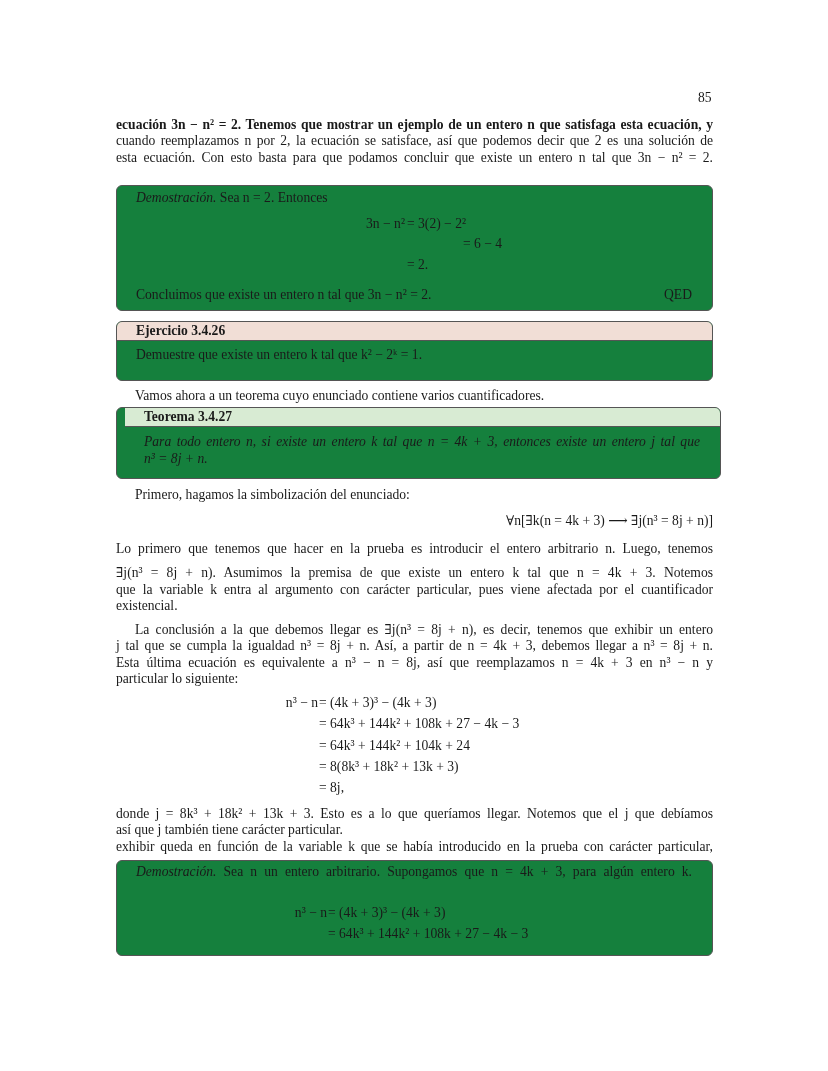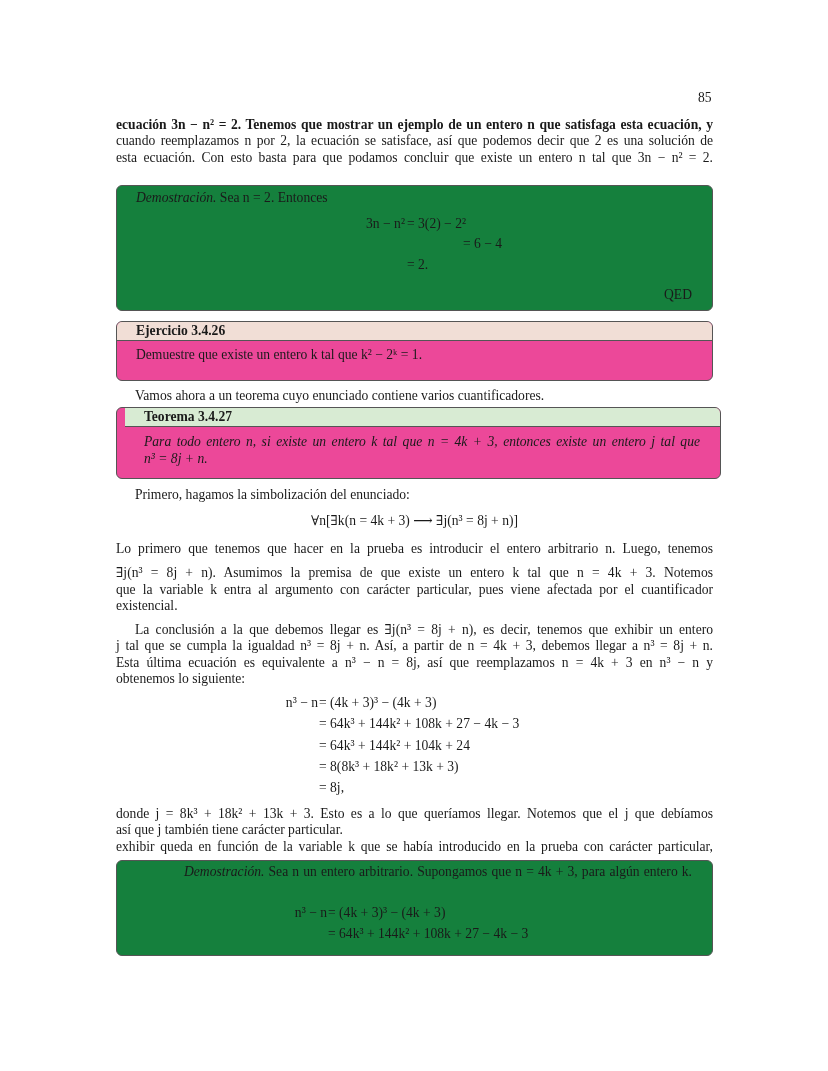--- a/index.html
+++ b/index.html
@@ -24,31 +24,31 @@
     position: absolute; left: 0; width: 595px;
     border: 1.3px solid #555; border-radius: 6px; background: #15803d;
   }
   .proof-inner { padding: 3px 20px 0 19px; }
   .proof-label { font-style: italic; }
   .eq-row { position: absolute; white-space: nowrap; }
   .qed { position: absolute; right: 20px; }
 
   .env-box {
     position: absolute; left: 0; width: 595px;
-    border: 1.3px solid #555; border-radius: 6px; overflow: hidden; background: #ec4899;
+    border: 1.3px solid #555; border-radius: 6px; overflow: hidden; background: #15803d;
   }
   .env-header {
     font-weight: bold; padding: 1px 0 1px 19px; border-bottom: 1.3px solid #555;
     font-family: "Liberation Serif", serif;
   }
   .env-header.ex { background: #f1ded6; }
   .env-header.th { background: #d8ebd3; }
   .env-body { padding: 6px 20px 6px 19px; }
   .env-body.it { font-style: italic; }
-  .center { text-align: center; }
+  .center { text-align: right; }
 </style>
 </head>
 <body>
 
 <div class="page-number">85</div>
 
 <div class="page">
 
   <div class="abs" style="top:117px;">
     <div class="para" style="text-align-last:justify;font-weight:bold;">ecuación 3n − n² = 2. Tenemos que mostrar un ejemplo de un entero n que satisfaga esta ecuación, y</div>
@@ -60,20 +60,21 @@
     <div class="proof-inner">
       <div style="margin-top:1px;">
         <span class="proof-label">Demostración.</span>
         <span>Sea n = 2. Entonces</span>
       </div>
     </div>
     <div class="eq-row" style="top:30px; right:307px; text-align:left;">3n − n²</div>
     <div class="eq-row" style="top:30px; left:290px;">= 3(2) − 2²</div>
     <div class="eq-row" style="top:50px; left:306px;margin-left:40px;">= 6 − 4</div>
     <div class="eq-row" style="top:71px; left:290px;">= 2.</div>
+    <div class="eq-row" style="top:101px; left:19px;">Concluimos que existe un entero n tal que 3n − n² = 2.</div>
     <div class="qed" style="top:101px;">QED</div>
   </div>
 
   <div class="env-box" style="top:321px; height:58px;">
     <div class="env-header ex">Ejercicio 3.4.26</div>
     <div class="env-body" style="">Demuestre que existe un entero k tal que k² − 2ᵏ = 1.</div>
   </div>
 
   <div class="abs" style="top:388px;">
     <div class="para" style="padding-left:19px;">Vamos ahora a un teorema cuyo enunciado contiene varios cuantificadores.</div>
@@ -96,41 +97,41 @@
     <div class="para" style="text-align-last:justify;">Lo primero que tenemos que hacer en la prueba es introducir el entero arbitrario n. Luego, tenemos</div>
     <div class="para" style="text-align-last:justify;margin-top:8px;">∃j(n³ = 8j + n). Asumimos la premisa de que existe un entero k tal que n = 4k + 3. Notemos</div>
     <div class="para" style="text-align-last:justify;">que la variable k entra al argumento con carácter particular, pues viene afectada por el cuantificador</div>
     <div class="para">existencial.</div>
   </div>
 
   <div class="abs" style="top:622px;">
     <div class="para" style="text-align-last:justify; padding-left:19px;">La conclusión a la que debemos llegar es ∃j(n³ = 8j + n), es decir, tenemos que exhibir un entero</div>
     <div class="para" style="text-align-last:justify;">j tal que se cumpla la igualdad n³ = 8j + n. Así, a partir de n = 4k + 3, debemos llegar a n³ = 8j + n.</div>
     <div class="para" style="text-align-last:justify;">Esta última ecuación es equivalente a n³ − n = 8j, así que reemplazamos n = 4k + 3 en n³ − n y</div>
-    <div class="para">obtenemos lo siguiente:</div>
+    <div class="para">particular lo siguiente:</div>
   </div>
 
   <div class="abs" style="top:695px; height:105px;">
     <div class="eq-row" style="top:0; right:395px; text-align:right;">n³ − n</div>
     <div class="eq-row" style="top:0; left:203px;">= (4k + 3)³ − (4k + 3)</div>
     <div class="eq-row" style="top:21px; left:203px;">= 64k³ + 144k² + 108k + 27 − 4k − 3</div>
     <div class="eq-row" style="top:43px; left:203px;">= 64k³ + 144k² + 104k + 24</div>
     <div class="eq-row" style="top:64px; left:203px;">= 8(8k³ + 18k² + 13k + 3)</div>
     <div class="eq-row" style="top:85px; left:203px;">= 8j,</div>
   </div>
 
   <div class="abs" style="top:806px;">
     <div class="para" style="text-align-last:justify;">donde j = 8k³ + 18k² + 13k + 3. Esto es a lo que queríamos llegar. Notemos que el j que debíamos</div>
     <div class="para">así que j también tiene carácter particular.</div>
     <div class="para" style="text-align-last:justify;">exhibir queda en función de la variable k que se había introducido en la prueba con carácter particular,</div>
   </div>
 
   <div class="proof-box" style="top:860px; height:94px;">
     <div class="proof-inner">
-      <div style="text-align:justify; text-align-last:justify;margin-left:48px;">
+      <div style="text-align:justify; text-align-last:justify;">
         <span class="proof-label">Demostración.</span>
         <span>Sea n un entero arbitrario. Supongamos que n = 4k + 3, para algún entero k.</span>
       </div>
     </div>
     <div class="eq-row" style="top:44px; right:385px; text-align:right;">n³ − n</div>
     <div class="eq-row" style="top:44px; left:211px;">= (4k + 3)³ − (4k + 3)</div>
     <div class="eq-row" style="top:65px; left:211px;">= 64k³ + 144k² + 108k + 27 − 4k − 3</div>
   </div>
 
 </div>

